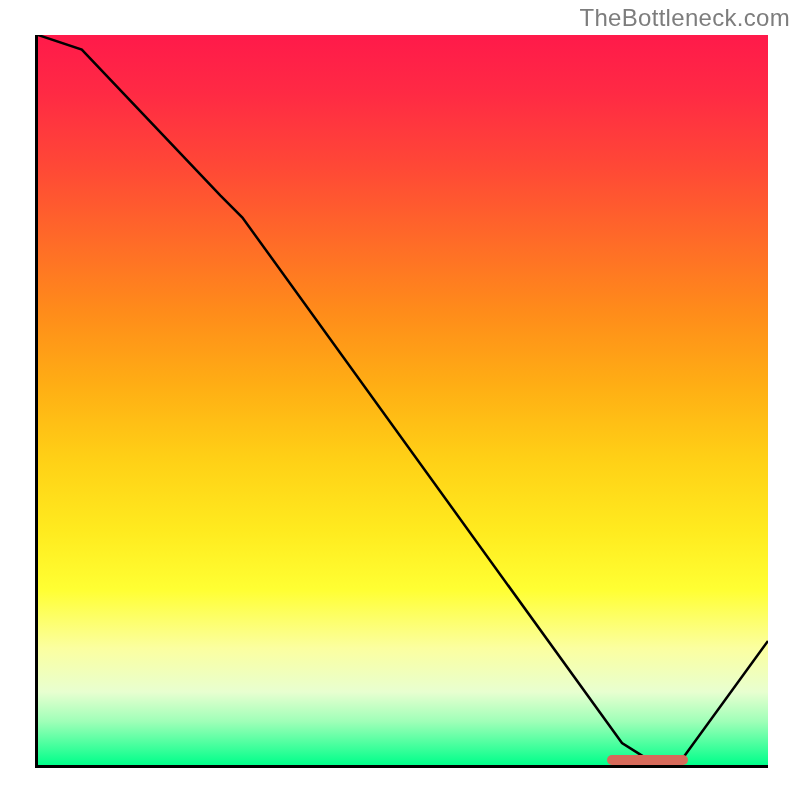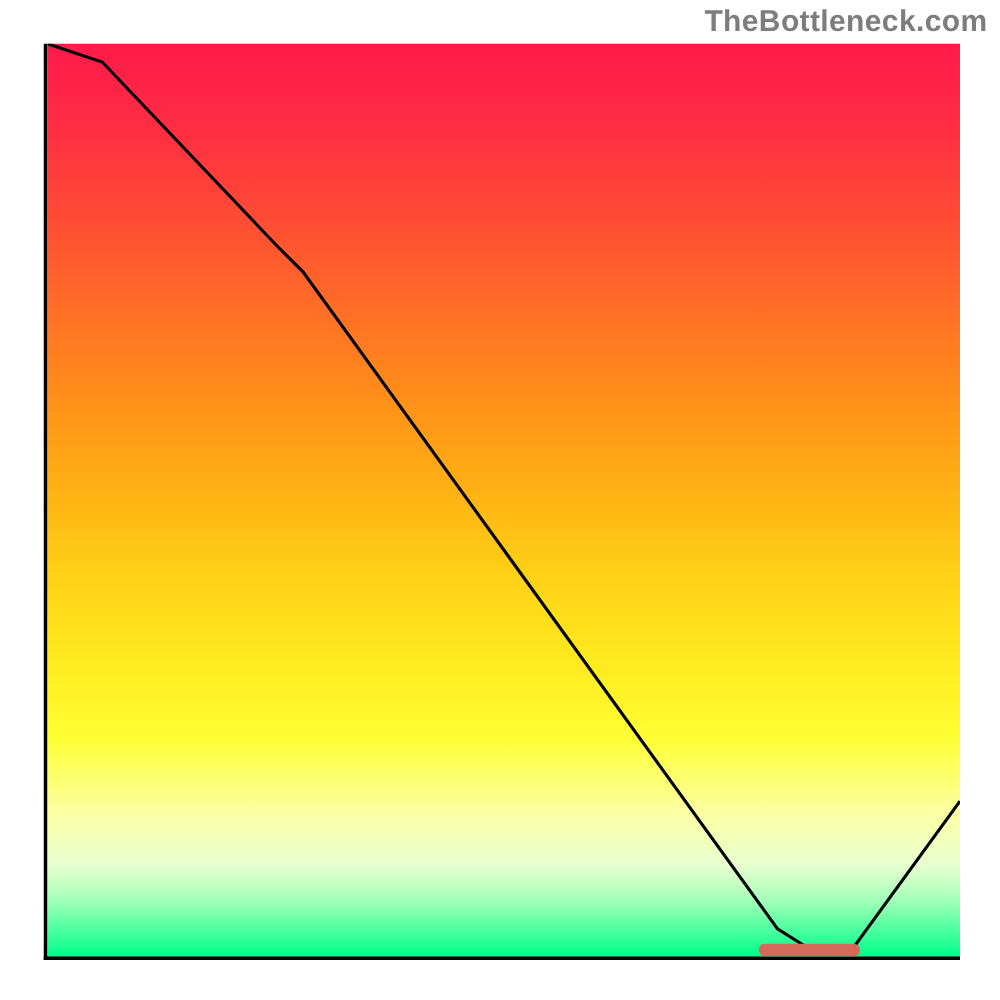--- a/index.html
+++ b/index.html
@@ -1,16 +1,16 @@
 <!DOCTYPE html>
 <html><head>
 <meta charset="utf-8">
 <style>
 body{margin:0;padding:0;background:#fff;width:800px;height:800px;position:relative;font-family:Arial,sans-serif}
-.attribution{position:absolute;top:4px;right:10px;color:#7d7d7d;font-size:24px;font-weight:700;letter-spacing:0.3px}
+.attribution{position:absolute;top:4px;right:10px;color:#7d7d7d;font-size:24px;font-weight:400;letter-spacing:0.3px}
 .plot-area{position:absolute;left:35px;top:35px;width:730px;height:730px;border-left:3px solid #000;border-bottom:3px solid #000}
 .gradient{position:absolute;inset:0;background:linear-gradient(to bottom,
   #ff1a4a 0%,
   #ff2a44 8%,
   #ff4836 18%,
   #ff6a28 28%,
   #ff8c1a 38%,
   #ffae14 48%,
   #ffd016 58%,
   #ffeb1f 68%,

